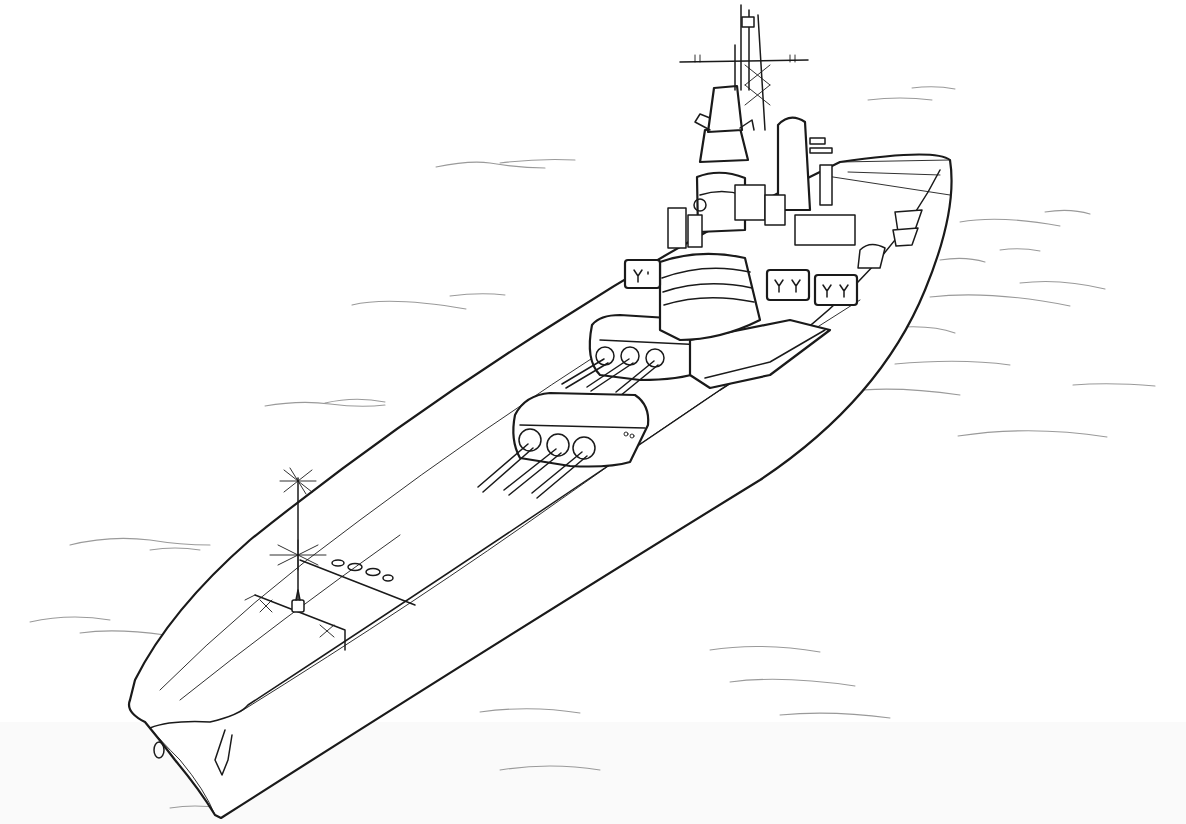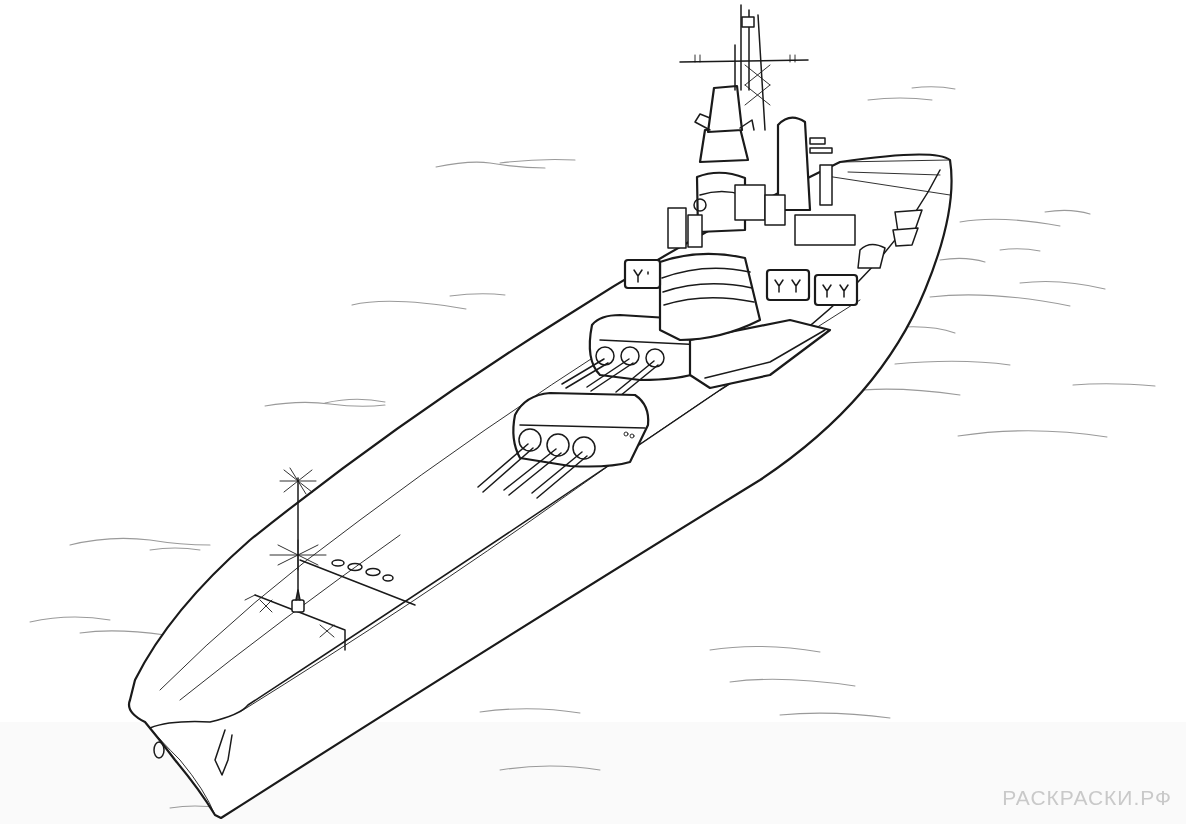--- a/index.html
+++ b/index.html
@@ -160,14 +160,13 @@
       <path class="ink ink-med" d="M823 285 L827 291 L831 285 M827 291 L827 297 M840 285 L844 291 L848 285 M844 291 L844 297"></path>
     </g>
 
     <g>
       <path class="ink ink-med fillw" d="M895 212 L922 210 L915 230 L898 232 Z"></path>
       <path class="ink ink-med fillw" d="M893 230 L918 228 L912 245 L896 246 Z"></path>
       <path class="ink ink-med fillw" d="M860 250 Q870 240 885 248 L880 268 L858 268 Z"></path>
     </g>
   </svg>
 
-  <div class="watermark">РАСКРАСКИ.РФ</div>
 </div>
 
 </body></html>

